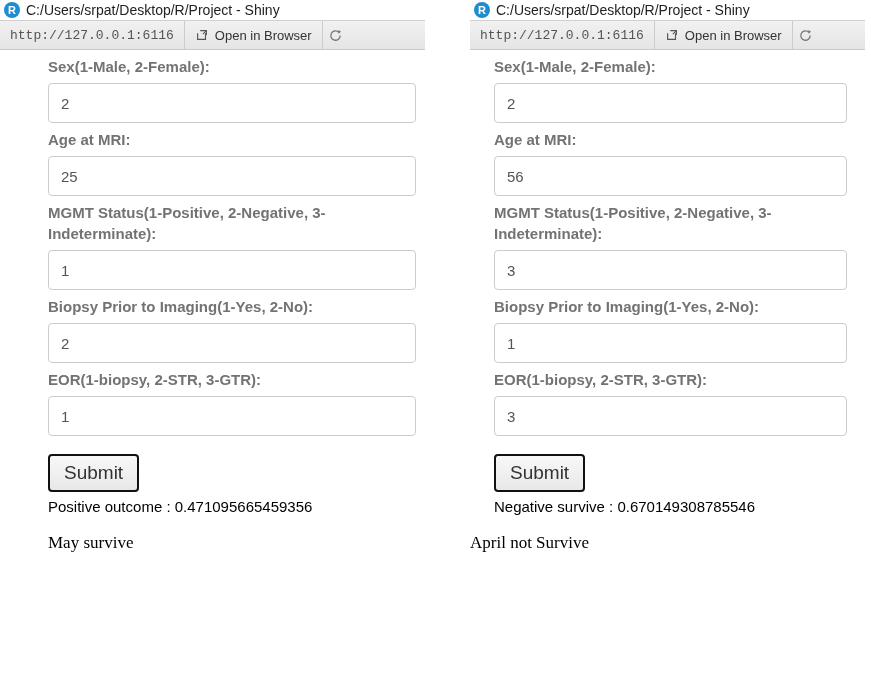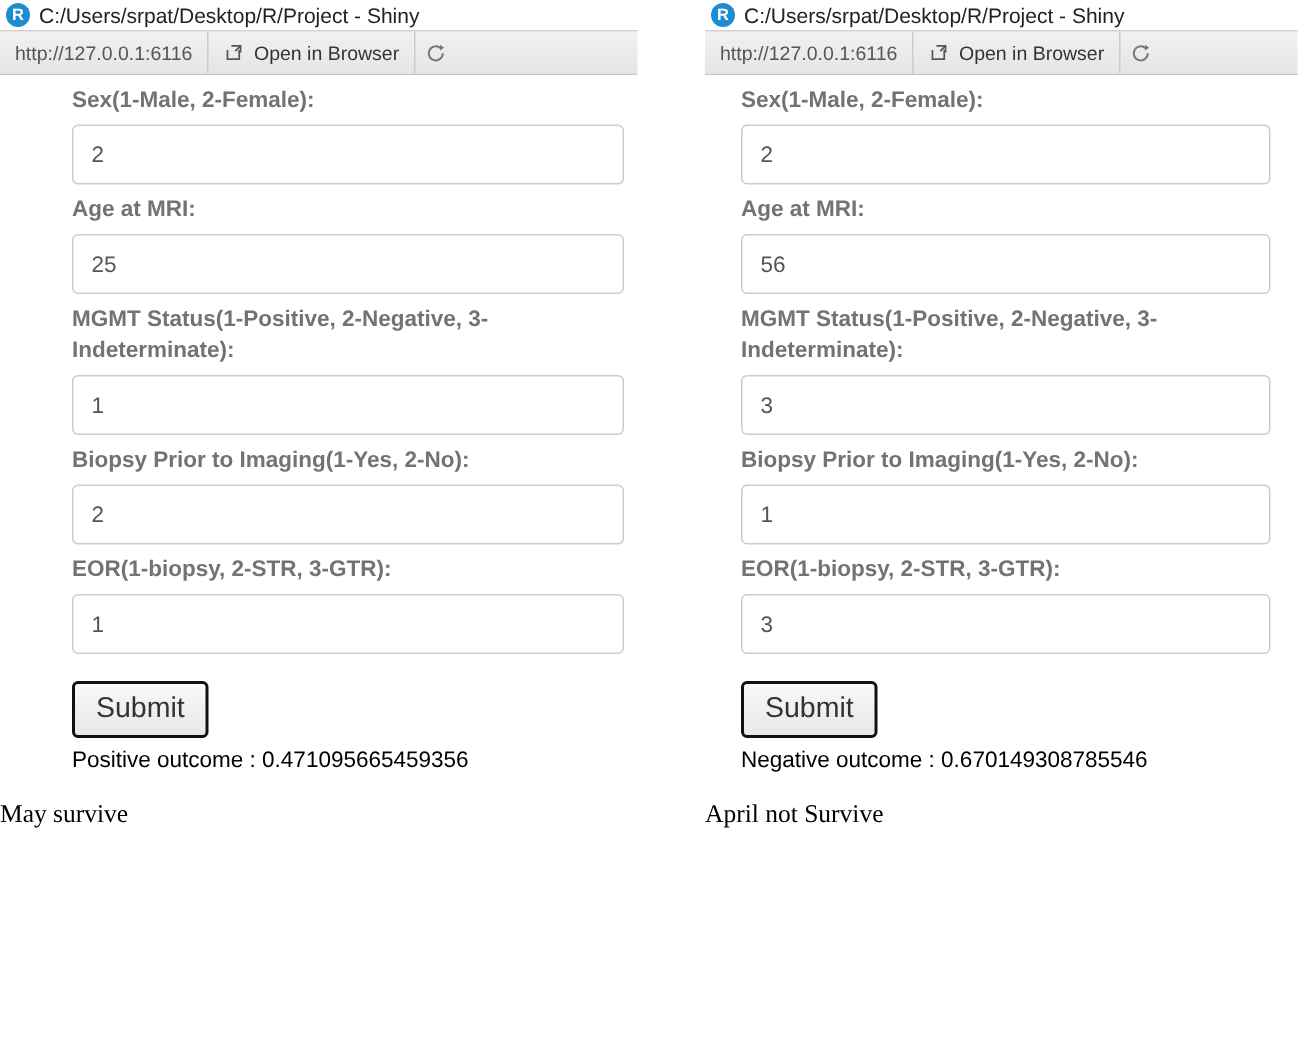--- a/index.html
+++ b/index.html
@@ -49,20 +49,21 @@
       font-size: 13px;
       color: #444;
     }
     .addr-box {
       padding: 0 10px;
       height: 100%;
       display: flex;
       align-items: center;
       color: #555;
       border-right: 1px solid #ccc;
+      font-family: Liberation Mono, monospace;
     }
     .open-browser {
       padding: 0 10px;
       display: flex;
       align-items: center;
       gap: 6px;
       height: 100%;
       border-right: 1px solid #ccc;
       color: #333;
     }
@@ -116,20 +117,21 @@
       color: #333;
       cursor: pointer;
     }
     .outcome-text {
       margin-top: 6px;
       font-size: 15px;
       color: #000000;
     }
     .caption {
       margin-top: 18px;
+      padding-left: 48px;
       font-family: "Times New Roman", Times, serif;
       font-size: 17px;
       color: #000;
     }
     .pane-right .caption { padding-left: 0; }
     .first-group { margin-top: 6px; }
     .pane-right .toolbar, .pane-right .window-title-bar {
       width: 395px;
     }
     .pane-left .toolbar, .pane-left .window-title-bar {
@@ -227,16 +229,16 @@
     </div>
     <div class="form-group">
       <label class="form-label">Biopsy Prior to Imaging(1-Yes, 2-No):</label>
       <input class="form-input" value="1" style="">
     </div>
     <div class="form-group">
       <label class="form-label">EOR(1-biopsy, 2-STR, 3-GTR):</label>
       <input class="form-input" value="3" style="">
     </div>
     <button class="submit-btn">Submit</button>
-    <div class="outcome-text">Negative outcome : 0.670149308785546</div>
+    <div class="outcome-text">Negative survive : 0.670149308785546</div>
   </div>
   <div class="caption">April not Survive</div>
 </div>
 
 </body></html>

